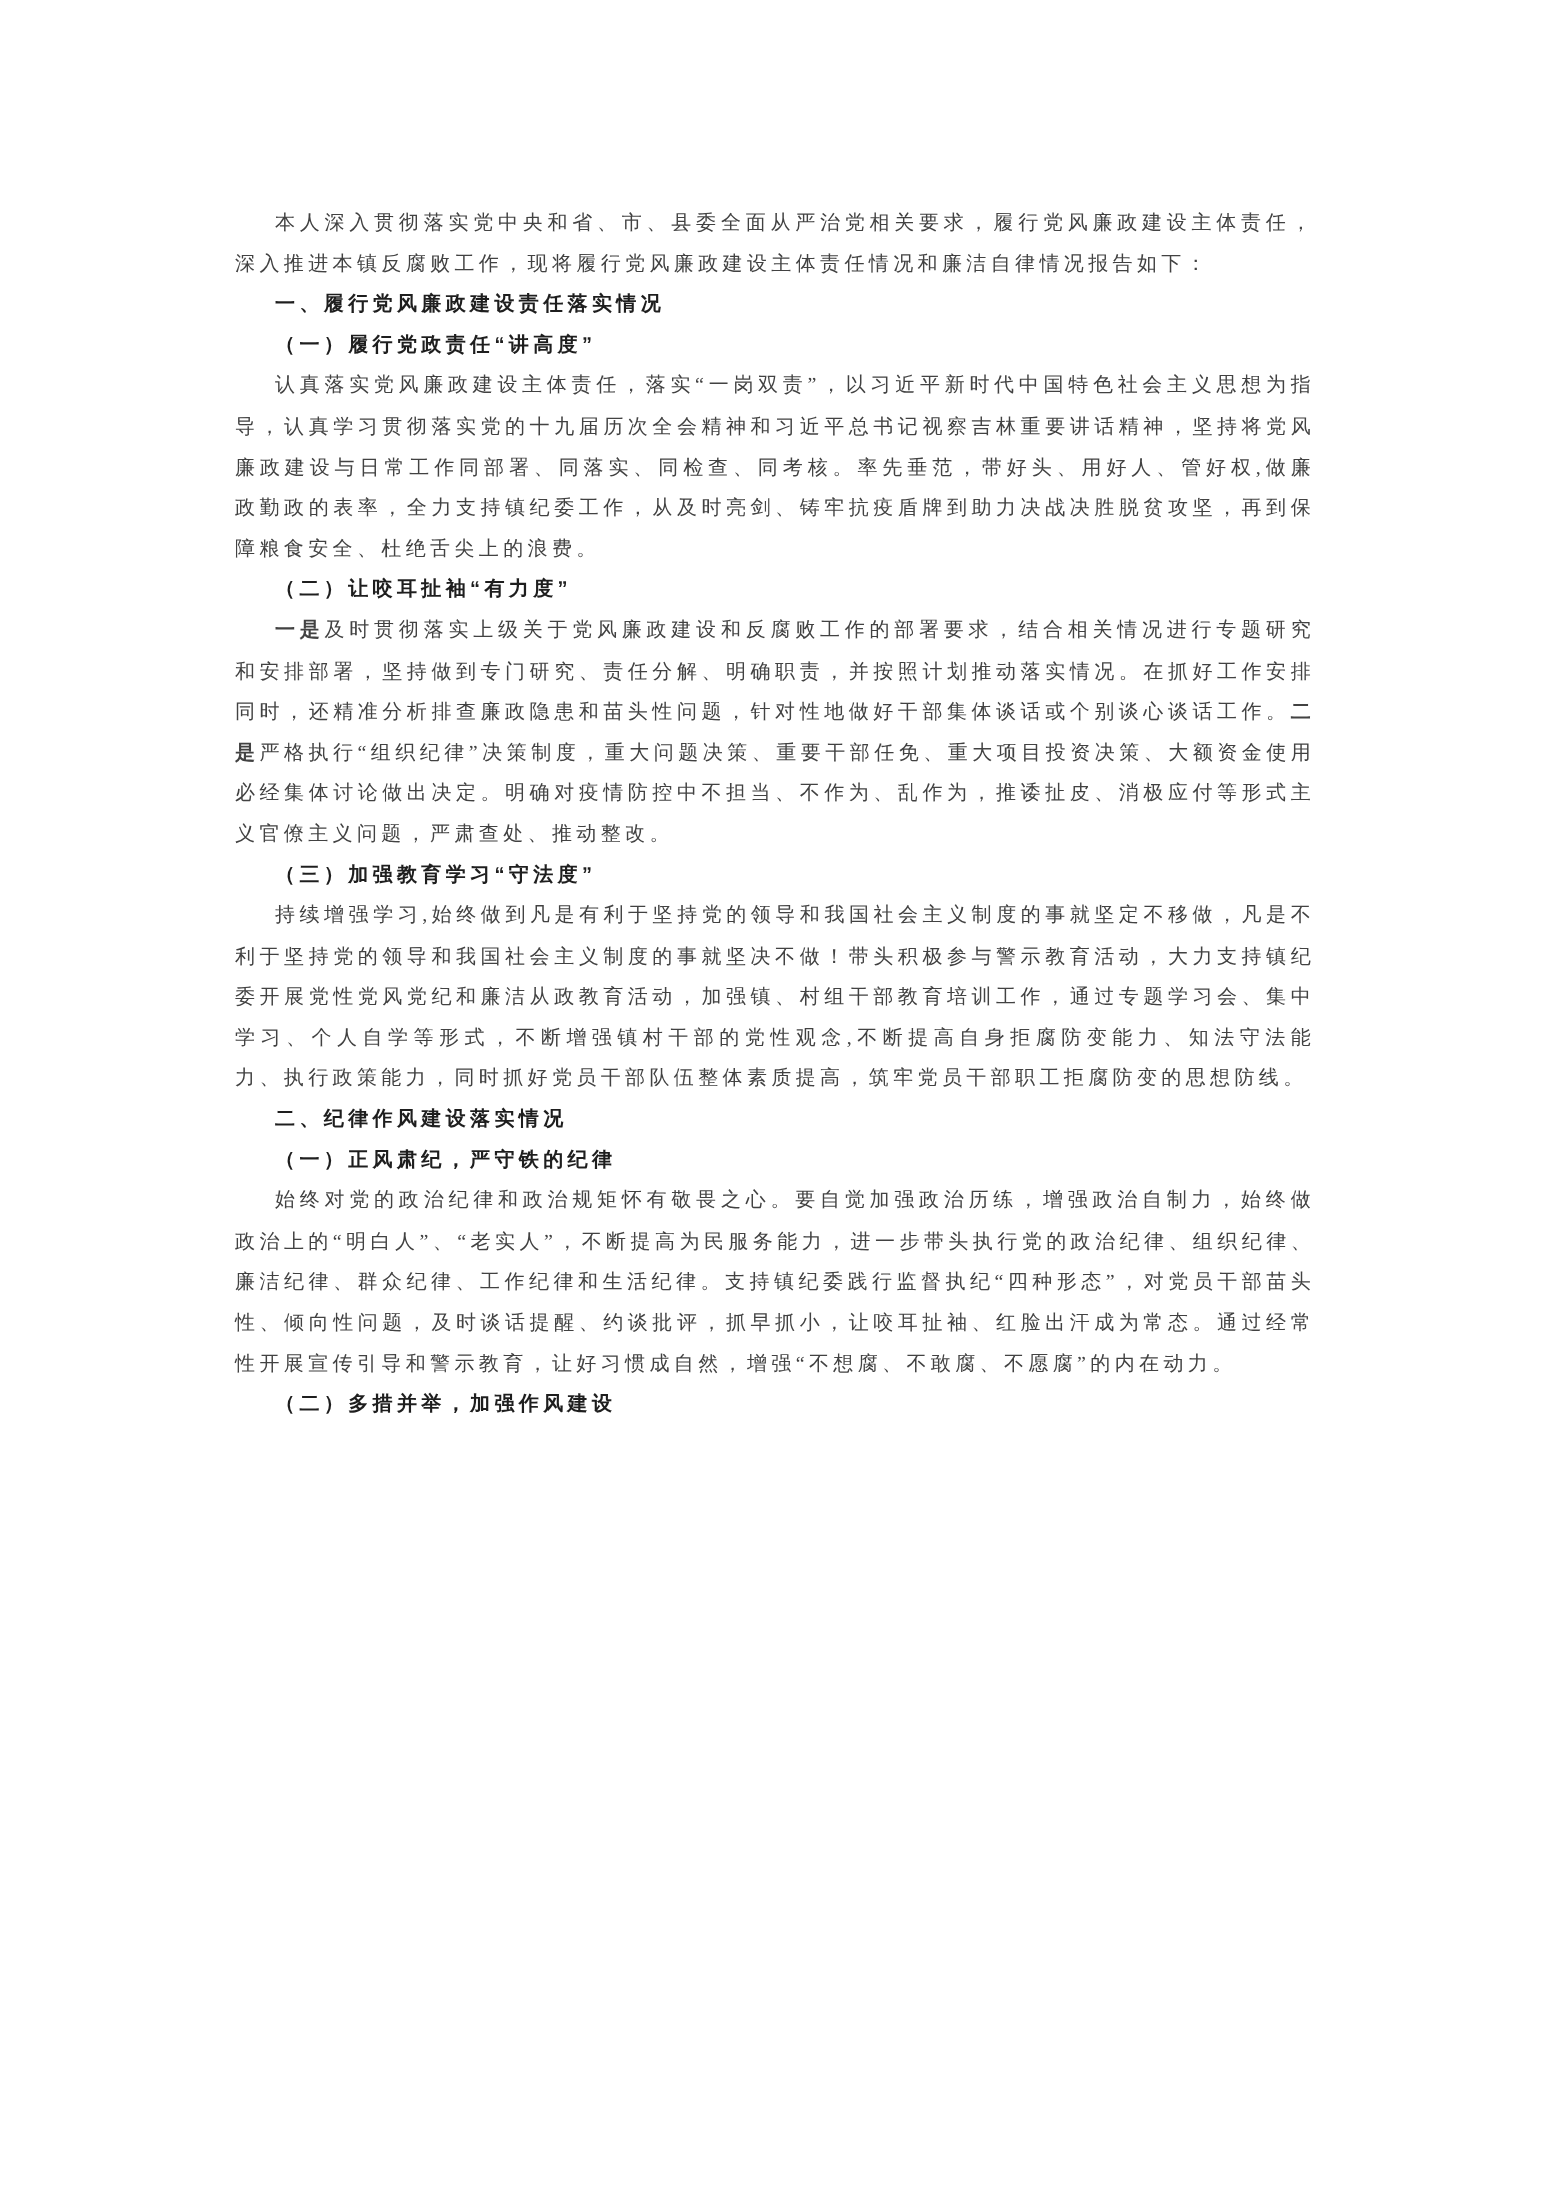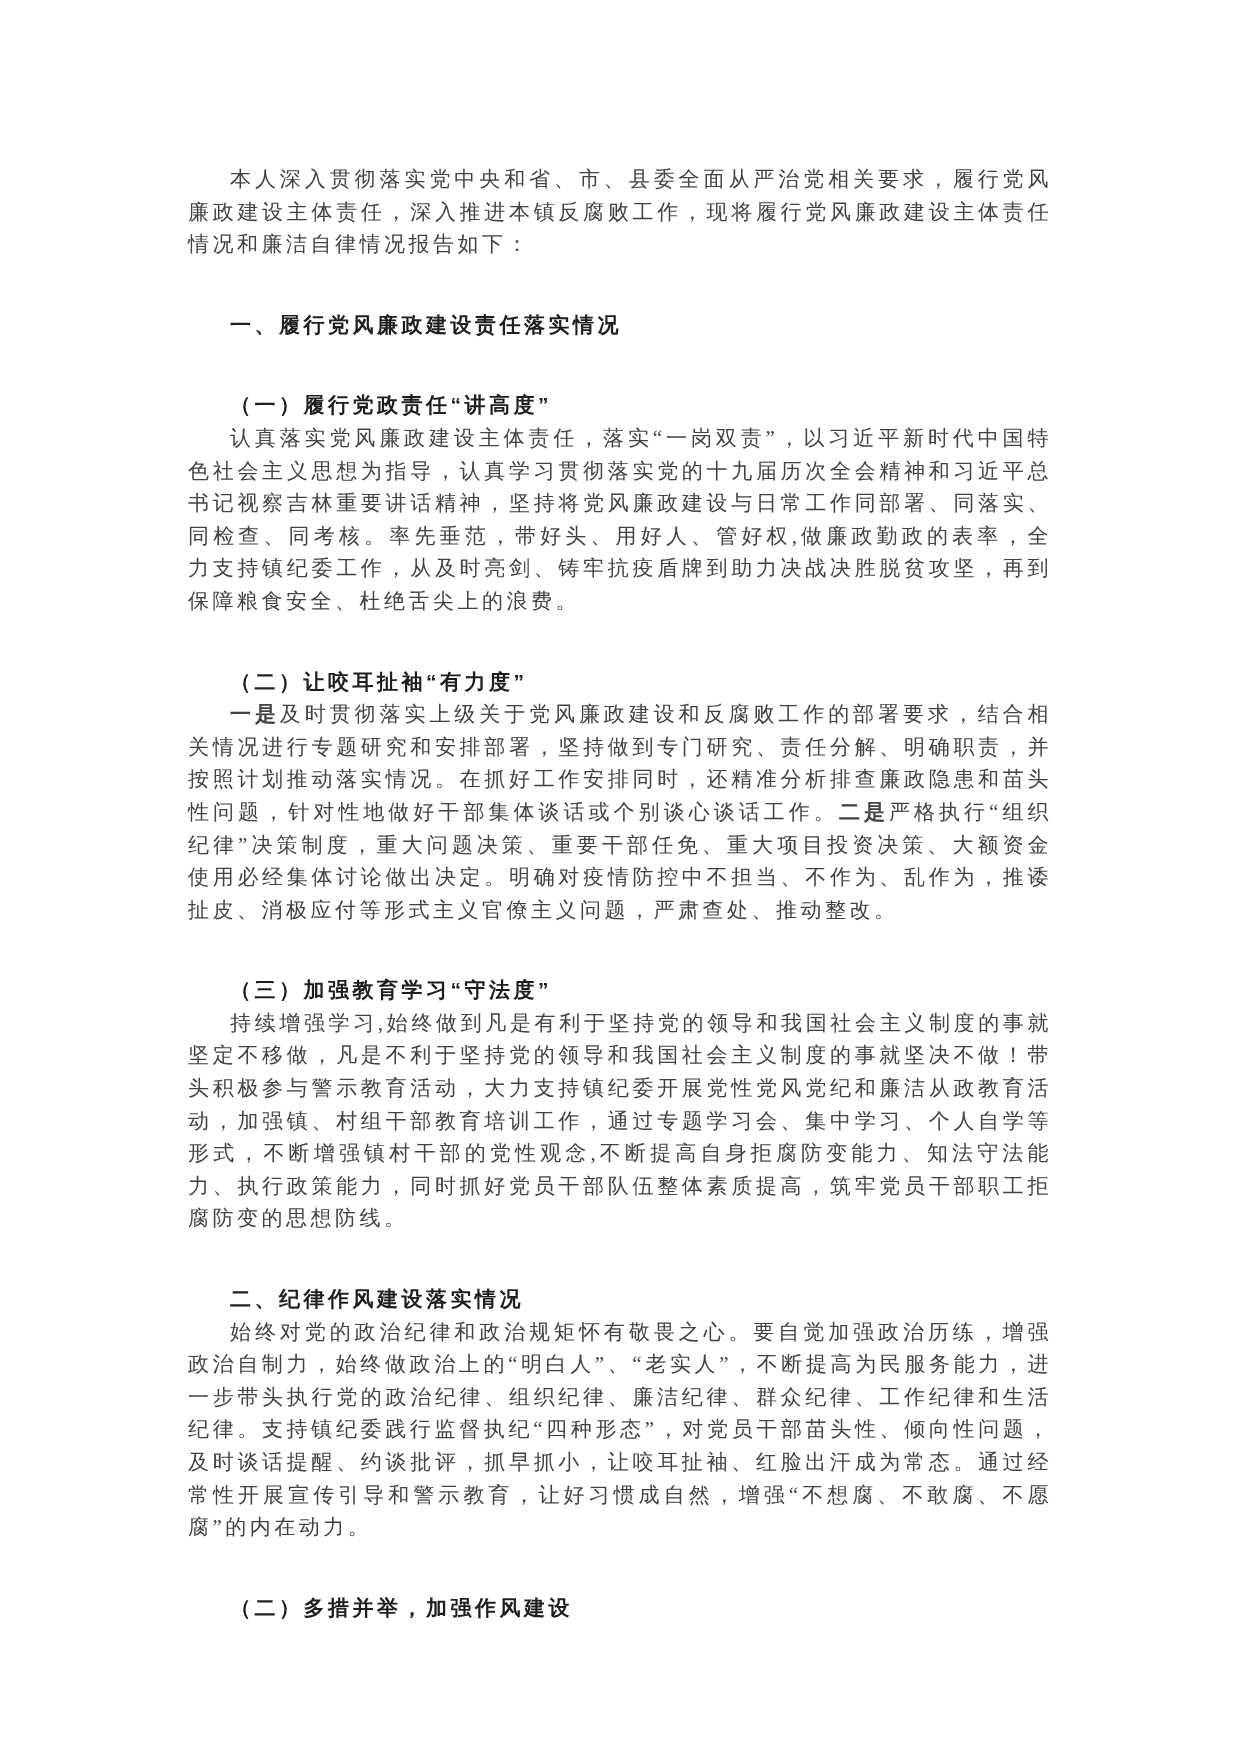--- a/index.html
+++ b/index.html
@@ -23,49 +23,49 @@
   }
   .content {
     position: absolute;
     left: 188px;
     top: 163px;
     width: 864px;
   }
   .para {
     margin: 0;
     padding: 0;
-    font-size: 21px;
+    font-size: 16px;
     line-height: 32.6px;
     letter-spacing: 3.5px;
     text-align: justify;
     text-indent: 2em;
     color: var(--body-color, #424242);
     font-weight: 400;
   }
   .para.heading {
     font-family: "Liberation Sans", "DejaVu Sans", sans-serif;
     font-weight: 700;
     color: var(--heading-color, #1e1e1e);
     text-align: left;
-    margin-top: 48px;
   }
   .run-bold {
     font-weight: 700;
   }
 </style>
 </head>
 <body>
 
 <div class="page">
   <div class="content" id="content">
       <p class="para"><span>本人深入贯彻落实党中央和省、市、县委全面从严治党相关要求，履行党风廉政建设主体责任，深入推进本镇反腐败工作，现将履行党风廉政建设主体责任情况和廉洁自律情况报告如下：</span></p>
       <p class="para heading"><span>一、履行党风廉政建设责任落实情况</span></p>
       <p class="para heading"><span>（一）履行党政责任“讲高度”</span></p>
       <p class="para"><span>认真落实党风廉政建设主体责任，落实“一岗双责”，以习近平新时代中国特色社会主义思想为指导，认真学习贯彻落实党的十九届历次全会精神和习近平总书记视察吉林重要讲话精神，坚持将党风廉政建设与日常工作同部署、同落实、同检查、同考核。率先垂范，带好头、用好人、管好权,做廉政勤政的表率，全力支持镇纪委工作，从及时亮剑、铸牢抗疫盾牌到助力决战决胜脱贫攻坚，再到保障粮食安全、杜绝舌尖上的浪费。</span></p>
       <p class="para heading"><span>（二）让咬耳扯袖“有力度”</span></p>
       <p class="para"><span class="run-bold">一是</span><span>及时贯彻落实上级关于党风廉政建设和反腐败工作的部署要求，结合相关情况进行专题研究和安排部署，坚持做到专门研究、责任分解、明确职责，并按照计划推动落实情况。在抓好工作安排同时，还精准分析排查廉政隐患和苗头性问题，针对性地做好干部集体谈话或个别谈心谈话工作。</span><span class="run-bold">二是</span><span>严格执行“组织纪律”决策制度，重大问题决策、重要干部任免、重大项目投资决策、大额资金使用必经集体讨论做出决定。明确对疫情防控中不担当、不作为、乱作为，推诿扯皮、消极应付等形式主义官僚主义问题，严肃查处、推动整改。</span></p>
       <p class="para heading"><span>（三）加强教育学习“守法度”</span></p>
       <p class="para"><span>持续增强学习,始终做到凡是有利于坚持党的领导和我国社会主义制度的事就坚定不移做，凡是不利于坚持党的领导和我国社会主义制度的事就坚决不做！带头积极参与警示教育活动，大力支持镇纪委开展党性党风党纪和廉洁从政教育活动，加强镇、村组干部教育培训工作，通过专题学习会、集中学习、个人自学等形式，不断增强镇村干部的党性观念,不断提高自身拒腐防变能力、知法守法能力、执行政策能力，同时抓好党员干部队伍整体素质提高，筑牢党员干部职工拒腐防变的思想防线。</span></p>
       <p class="para heading"><span>二、纪律作风建设落实情况</span></p>
+      <p class="para heading"><span>（一）正风肃纪，严守铁的纪律</span></p>
       <p class="para"><span>始终对党的政治纪律和政治规矩怀有敬畏之心。要自觉加强政治历练，增强政治自制力，始终做政治上的“明白人”、“老实人”，不断提高为民服务能力，进一步带头执行党的政治纪律、组织纪律、廉洁纪律、群众纪律、工作纪律和生活纪律。支持镇纪委践行监督执纪“四种形态”，对党员干部苗头性、倾向性问题，及时谈话提醒、约谈批评，抓早抓小，让咬耳扯袖、红脸出汗成为常态。通过经常性开展宣传引导和警示教育，让好习惯成自然，增强“不想腐、不敢腐、不愿腐”的内在动力。</span></p>
       <p class="para heading"><span>（二）多措并举，加强作风建设</span></p>
     </div>
 </div>
 
 </body></html>

